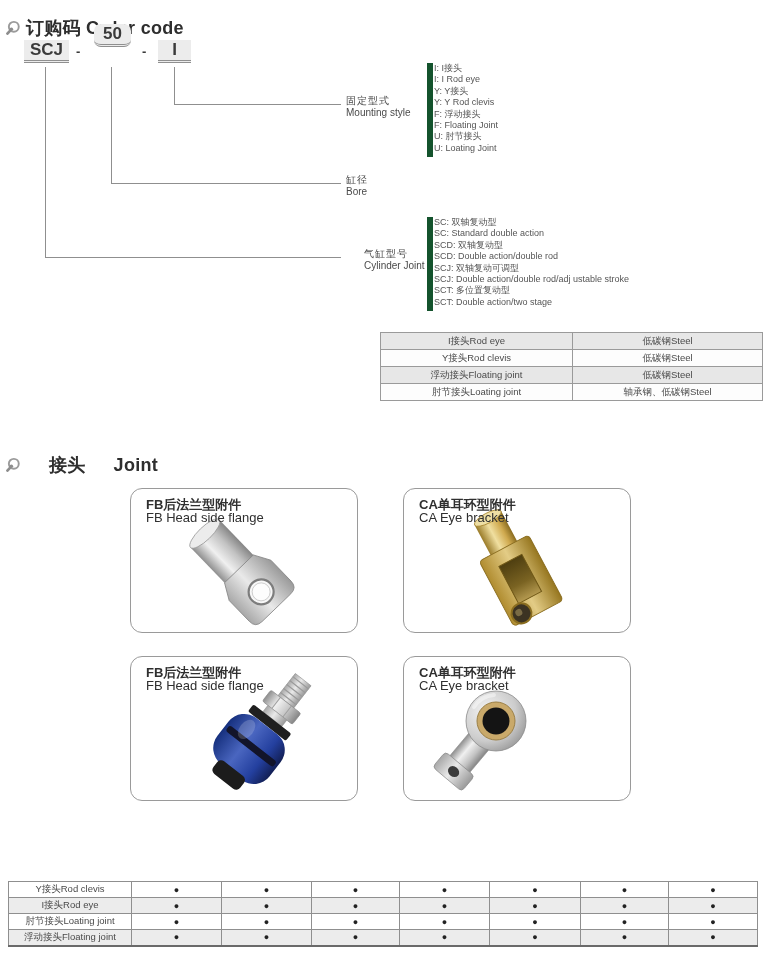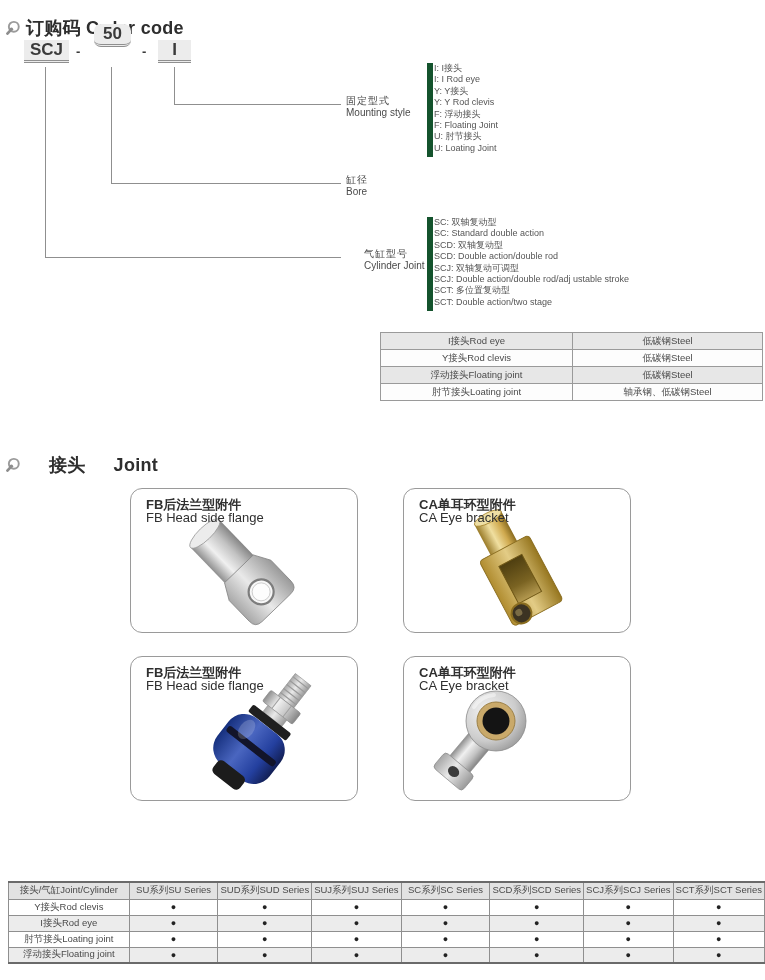--- a/index.html
+++ b/index.html
@@ -280,30 +280,20 @@
       <col style="width:123px;">
         <col style="width:90px;">
         <col style="width:90px;">
         <col style="width:88px;">
       <col style="width:90px;">
         <col style="width:91px;">
         <col style="width:88px;">
         <col style="width:89px;">
     </colgroup>
     <tbody>
-        <tr class="hdr">
-      <td>接头/气缸Joint/Cylinder</td>
-      <td>SU系列SU Series</td>
-      <td>SUD系列SUD Series</td>
-      <td>SUJ系列SUJ Series</td>
-      <td>SC系列SC Series</td>
-      <td>SCD系列SCD Series</td>
-      <td>SCJ系列SCJ Series</td>
-      <td>SCT系列SCT Series</td>
-    </tr>
     <tr class="r1">
       <td>Y接头Rod clevis</td>
       <td class="dotc">●</td>
       <td class="dotc">●</td>
       <td class="dotc">●</td>
       <td class="dotc">●</td>
       <td class="dotc">●</td>
       <td class="dotc">●</td>
       <td class="dotc">●</td>
     </tr>

